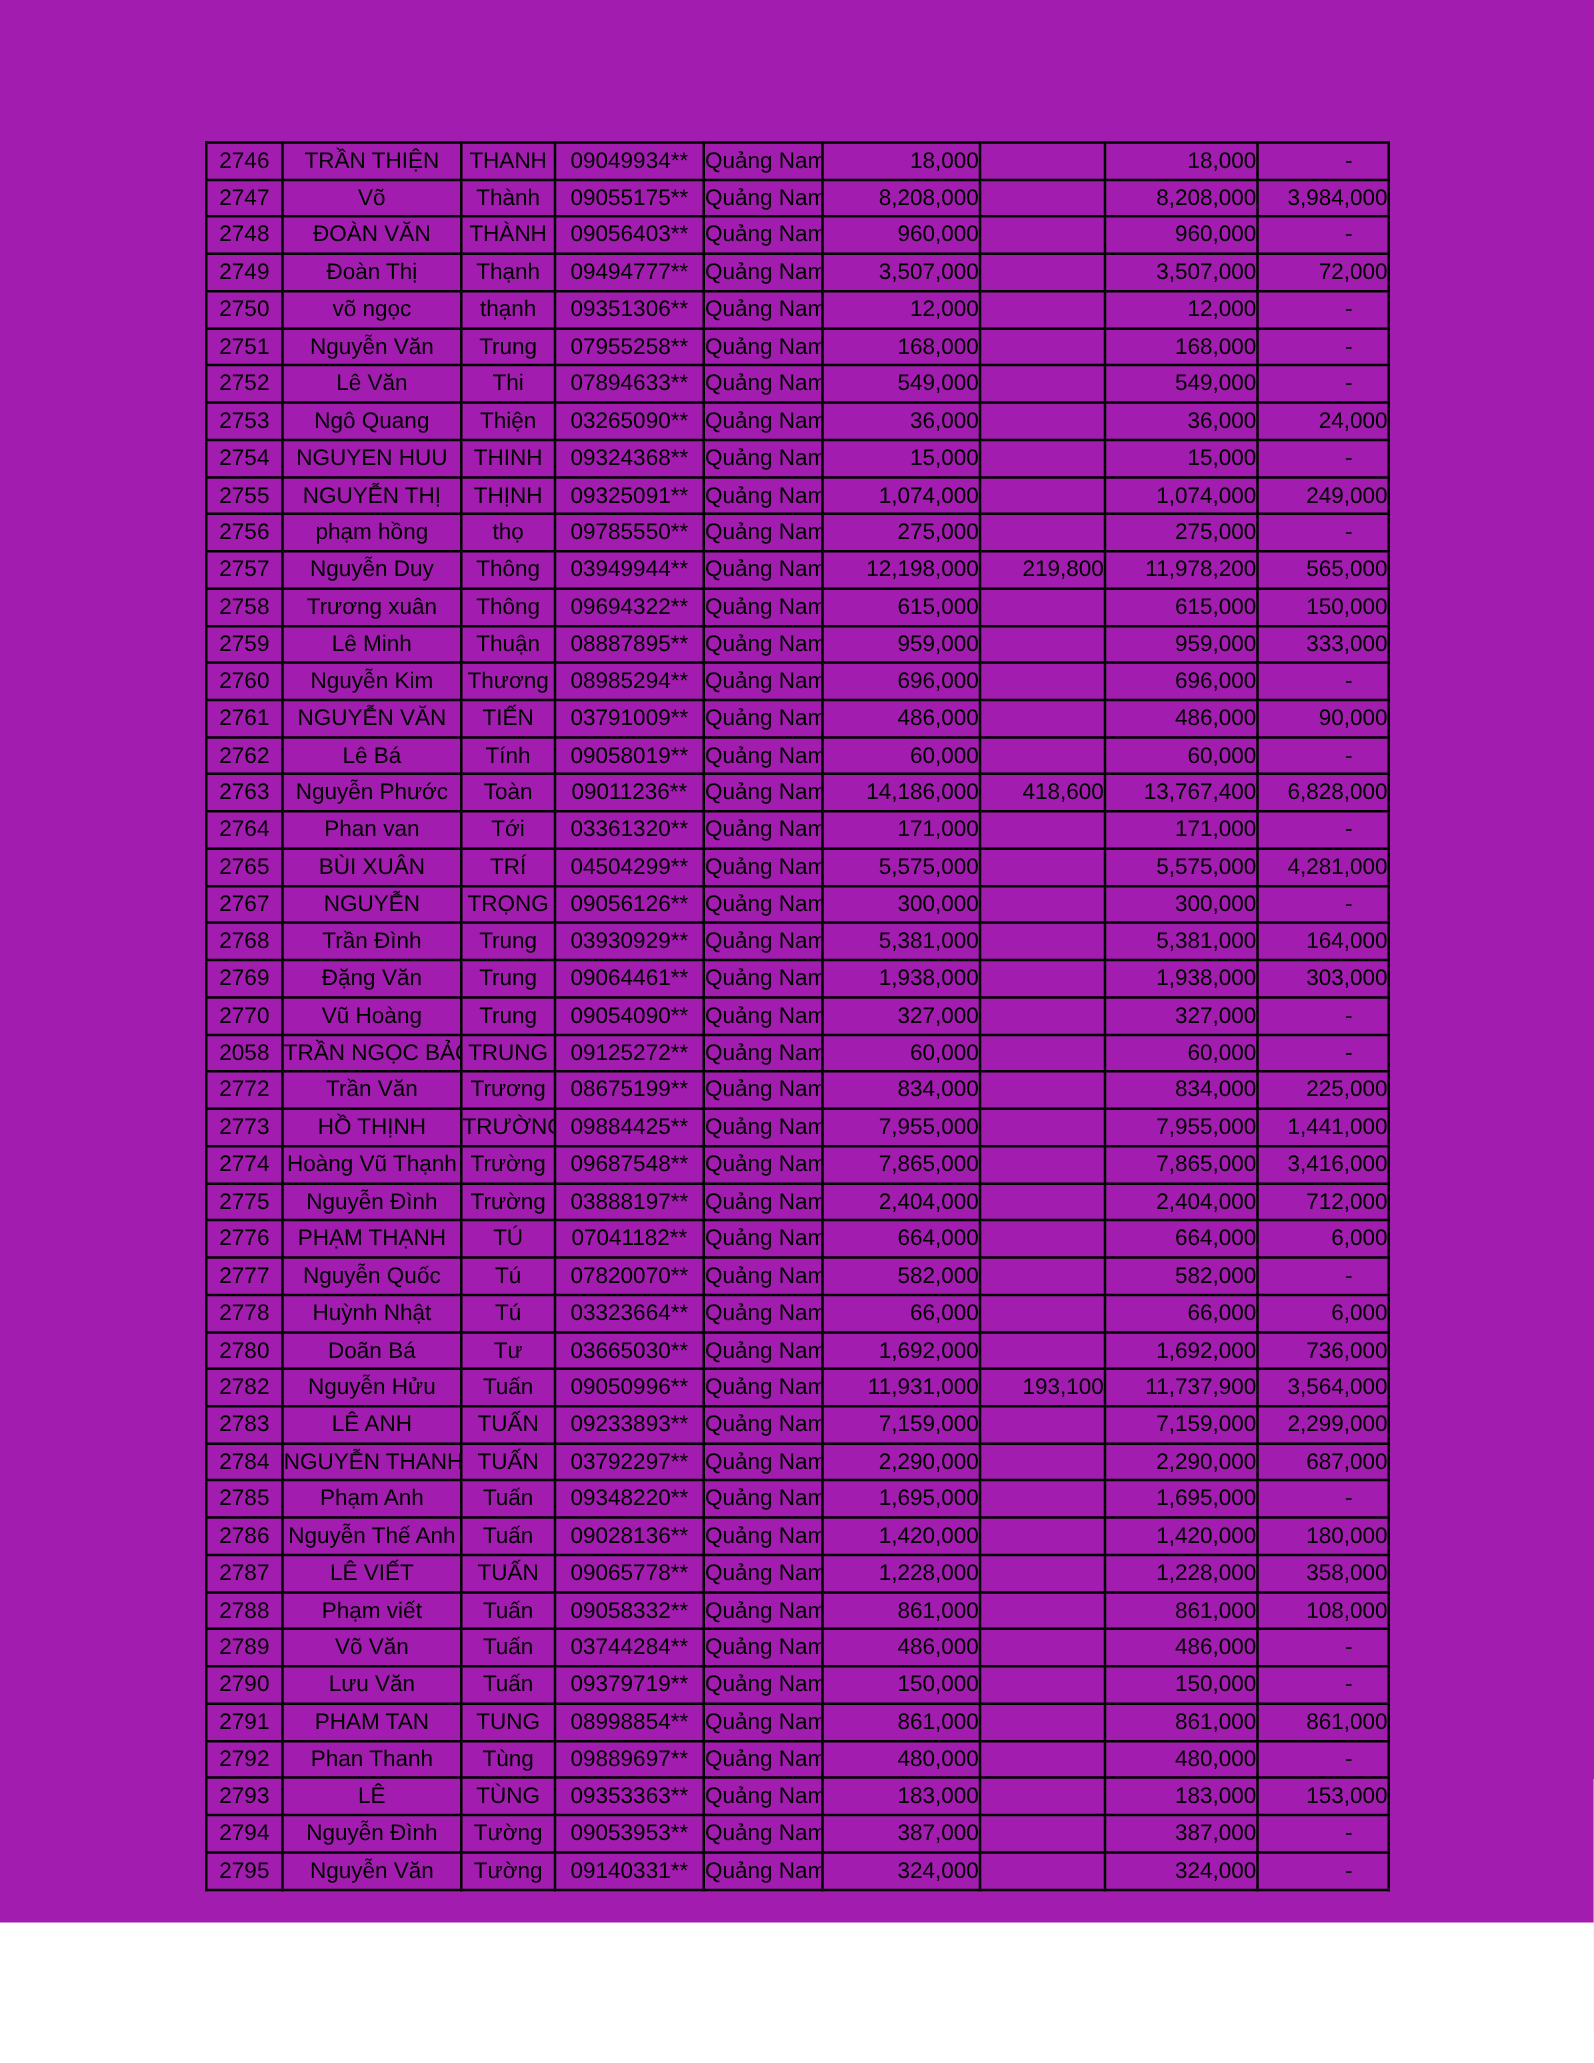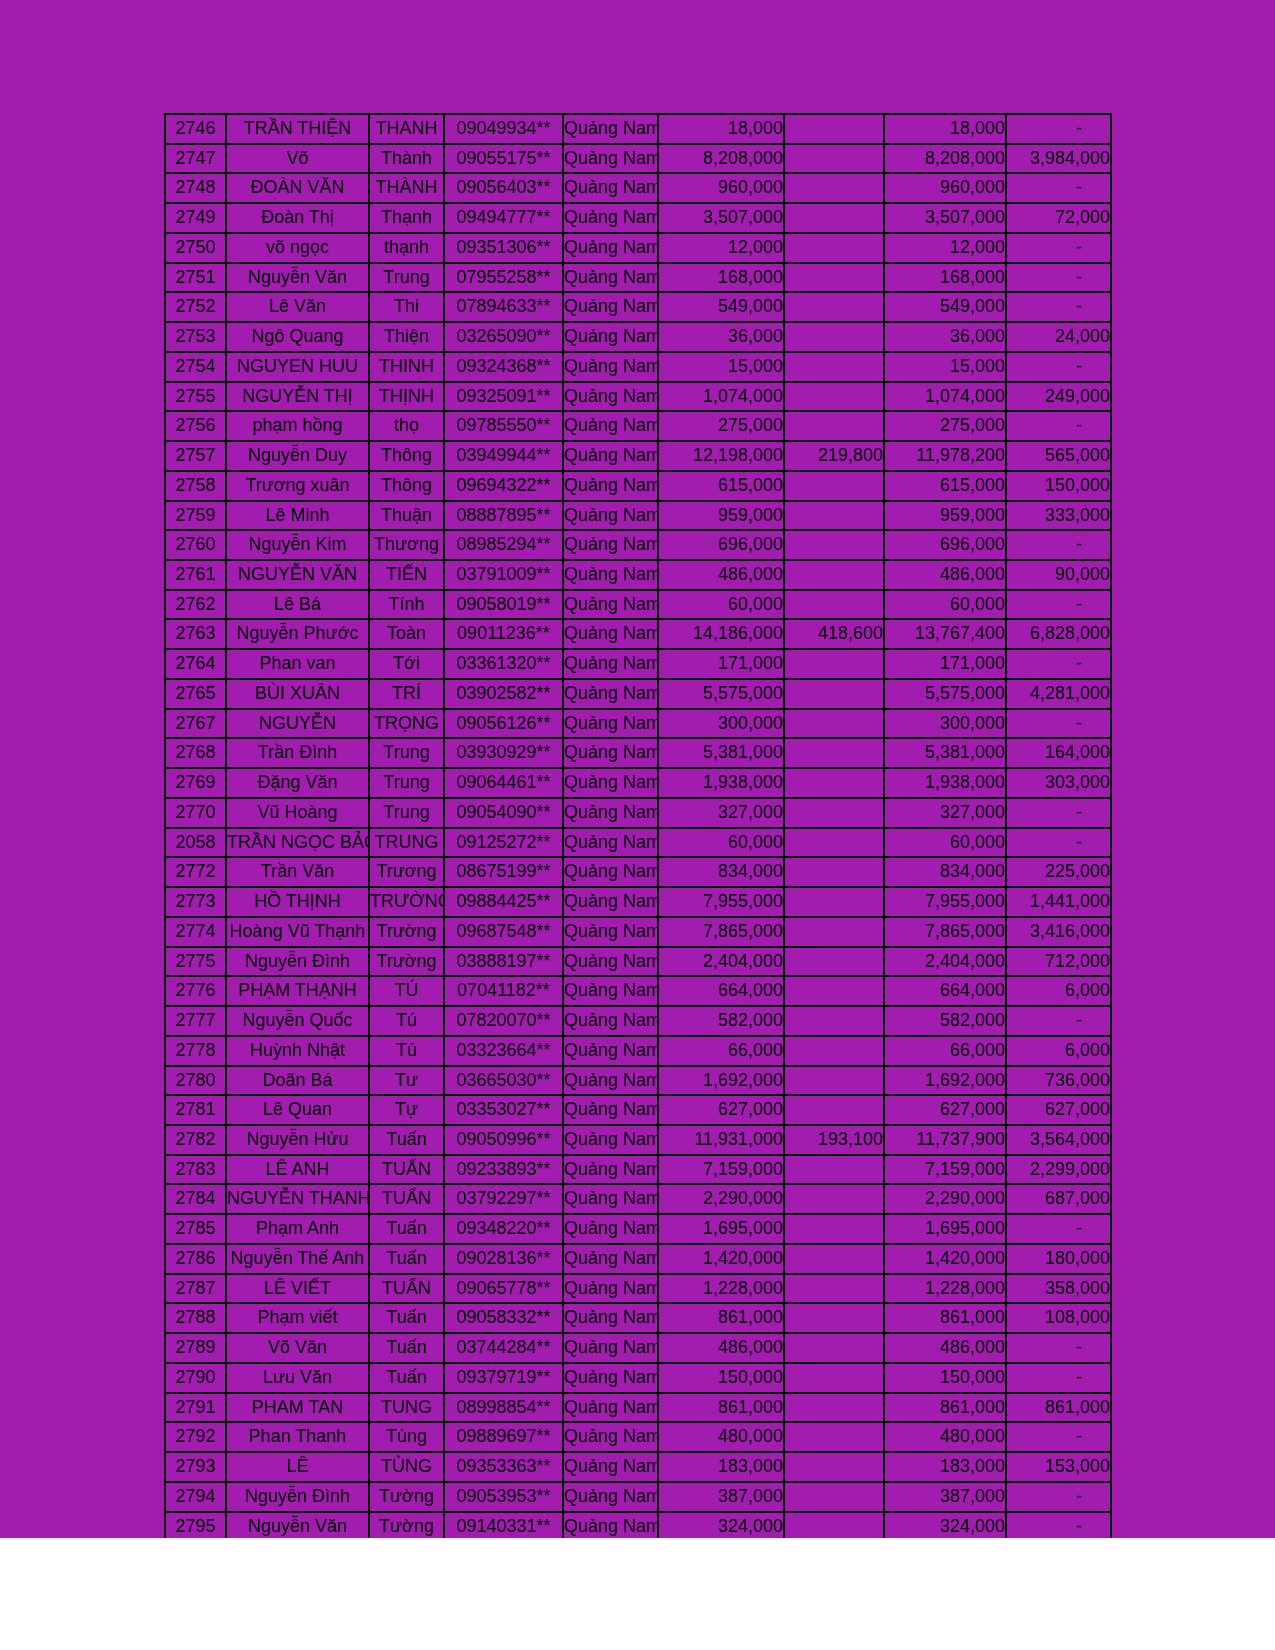--- a/index.html
+++ b/index.html
@@ -251,21 +251,21 @@
           <td class="c-province">Quảng Nam</td>
           <td class="c-num">171,000</td>
           <td class="c-num"></td>
           <td class="c-num">171,000</td>
           <td class="c-num dash">-</td>
         </tr>
         <tr>
           <td class="c-center">2765</td>
           <td class="c-center">BÙI XUÂN</td>
           <td class="c-center">TRÍ</td>
-          <td class="c-center">03902582**</td>
+          <td class="c-center">04504299**</td>
           <td class="c-province">Quảng Nam</td>
           <td class="c-num">5,575,000</td>
           <td class="c-num"></td>
           <td class="c-num">5,575,000</td>
           <td class="c-num">4,281,000</td>
         </tr>
         <tr>
           <td class="c-center">2767</td>
           <td class="c-center">NGUYỄN</td>
           <td class="c-center">TRỌNG</td>
@@ -400,31 +400,20 @@
         <tr>
           <td class="c-center">2780</td>
           <td class="c-center">Doãn Bá</td>
           <td class="c-center">Tư</td>
           <td class="c-center">03665030**</td>
           <td class="c-province">Quảng Nam</td>
           <td class="c-num">1,692,000</td>
           <td class="c-num"></td>
           <td class="c-num">1,692,000</td>
           <td class="c-num">736,000</td>
-        </tr>
-        <tr>
-          <td class="c-center">2781</td>
-          <td class="c-center">Lê Quan</td>
-          <td class="c-center">Tự</td>
-          <td class="c-center">03353027**</td>
-          <td class="c-province">Quảng Nam</td>
-          <td class="c-num">627,000</td>
-          <td class="c-num"></td>
-          <td class="c-num">627,000</td>
-          <td class="c-num">627,000</td>
         </tr>
         <tr>
           <td class="c-center">2782</td>
           <td class="c-center">Nguyễn Hửu</td>
           <td class="c-center">Tuấn</td>
           <td class="c-center">09050996**</td>
           <td class="c-province">Quảng Nam</td>
           <td class="c-num">11,931,000</td>
           <td class="c-num">193,100</td>
           <td class="c-num">11,737,900</td>

